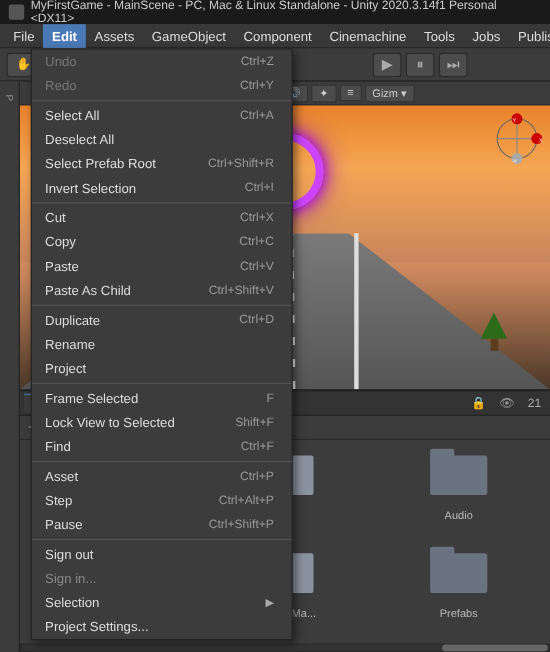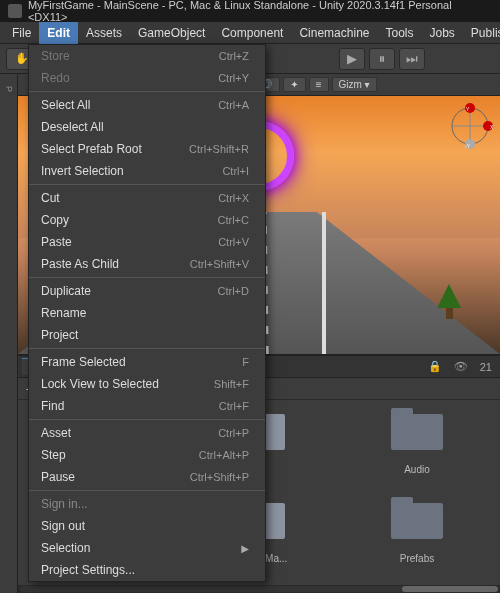--- a/index.html
+++ b/index.html
@@ -524,21 +524,21 @@
           <div class="scrollbar-thumb"></div>
         </div>
       </div>
     </div>
   </div>
 </div>
 
 <div id="dropdown-overlay">
 
   <div class="dropdown-item disabled">
-    <span>Store</span>
+    <span>Undo</span>
     <span class="shortcut">Ctrl+Z</span>
   </div>
 
   <div class="dropdown-item disabled">
     <span>Redo</span>
     <span class="shortcut">Ctrl+Y</span>
   </div>
   <div class="dropdown-separator"></div>
 
   <div class="dropdown-item">
@@ -623,29 +623,29 @@
     <span>Step</span>
     <span class="shortcut">Ctrl+Alt+P</span>
   </div>
 
   <div class="dropdown-item">
     <span>Pause</span>
     <span class="shortcut">Ctrl+Shift+P</span>
   </div>
   <div class="dropdown-separator"></div>
 
+  <div class="dropdown-item">
+    <span>Sign out</span>
+  </div>
+
   <div class="dropdown-item sign-in">
     <span>Sign in...</span>
   </div>
 
   <div class="dropdown-item">
-    <span>Sign out</span>
-  </div>
-
-  <div class="dropdown-item">
     <span>Selection</span>
     <span class="arrow-indicator">▶</span>
   </div>
 
   <div class="dropdown-item">
     <span>Project Settings...</span>
   </div>
 
 </div>
 

